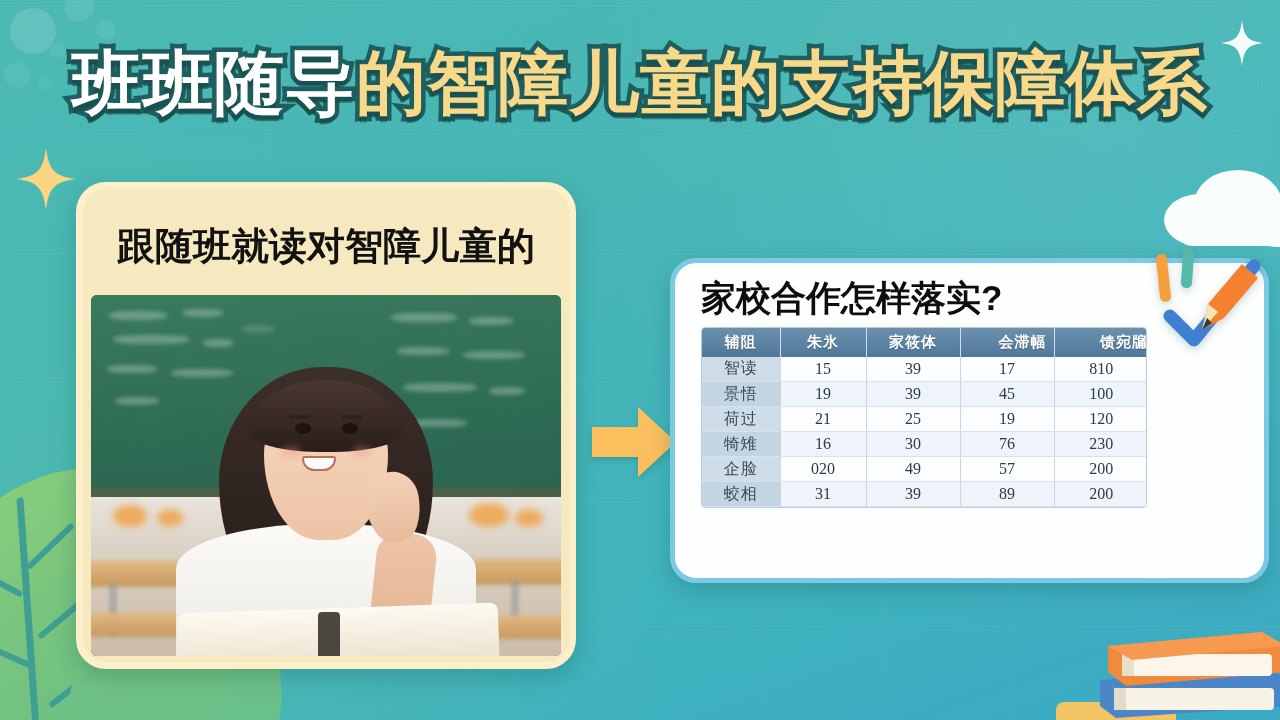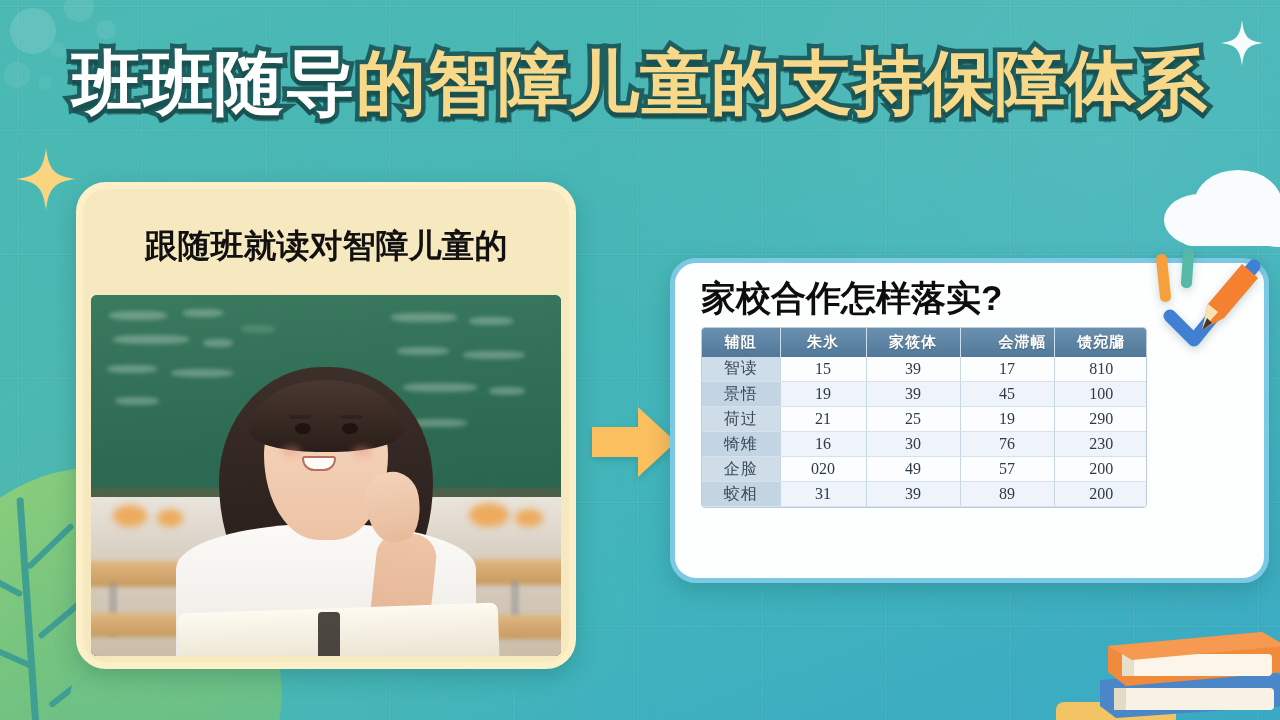--- a/index.html
+++ b/index.html
@@ -128,21 +128,21 @@
     overflow: hidden;
     padding: 8px 8px 10px 8px;
   }
   .photo-caption {
     height: 98px;
     display: flex;
     flex-direction: column;
     align-items: center;
     justify-content: center;
     color: #111111;
-    font-size: 33px;
+    font-size: 38px;
     font-weight: bold;
     line-height: 1.23;
     letter-spacing: 0px;
     text-align: center;
   }
   .photo-frame {
     position: relative;
     width: 100%;
     height: 361px;
     border-radius: 6px;
@@ -340,21 +340,21 @@
     background: linear-gradient(180deg, #6b90ae 0%, #50789a 100%);
     color: #ffffff;
     font-size: 15px;
     font-weight: bold;
     height: 29px;
     text-align: center;
     border-right: 1px solid #cfe0ea;
     letter-spacing: 1px;
     text-shadow: 0 1px 1px rgba(0,0,0,0.25);
   }
-  table.stat th:last-child { border-right: none; }
+  table.stat th:last-child { border-right: none; text-align: right; }
   table.stat td {
     height: 25px;
     font-size: 16px;
     color: #2d3b46;
     text-align: center;
     border-right: 1px solid #c6d6e2;
     border-bottom: 1px solid #d6e2ec;
     background: #fbfdfe;
   }
   table.stat td:last-child { border-right: none; }
@@ -532,21 +532,21 @@
             <td>19</td>
             <td>39</td>
             <td>45</td>
             <td>100</td>
           </tr>
           <tr>
             <td class="rowlab">荷过</td>
             <td>21</td>
             <td>25</td>
             <td>19</td>
-            <td>290</td>
+            <td>120</td>
           </tr>
           <tr>
             <td class="rowlab">犄雉</td>
             <td>16</td>
             <td>30</td>
             <td>76</td>
             <td>230</td>
           </tr>
           <tr>
             <td class="rowlab">企脸</td>

